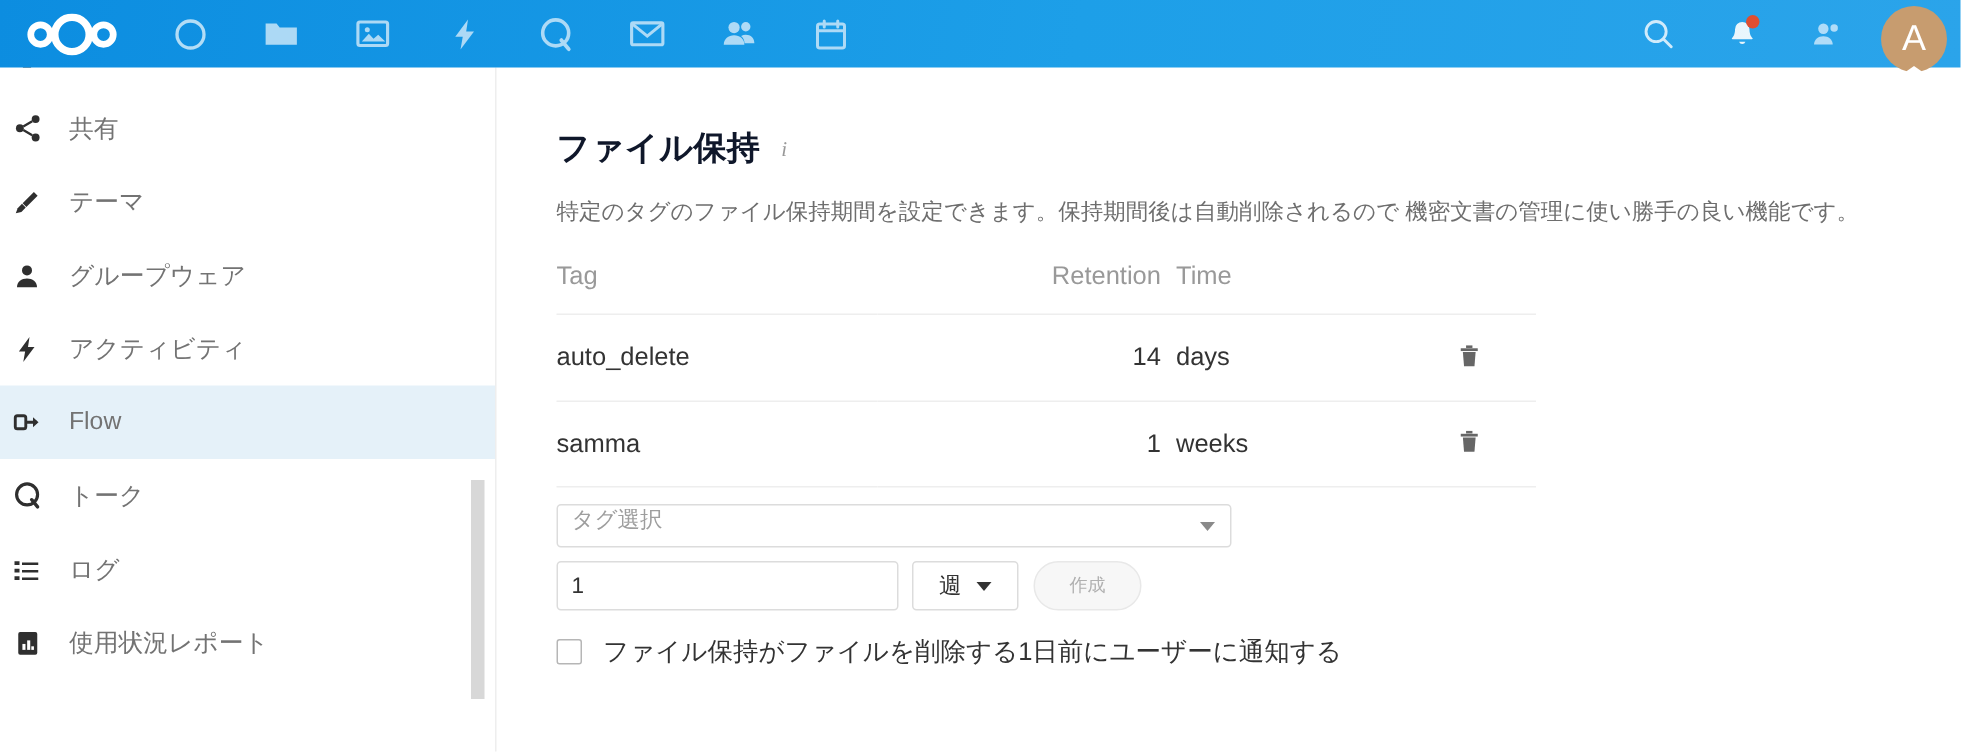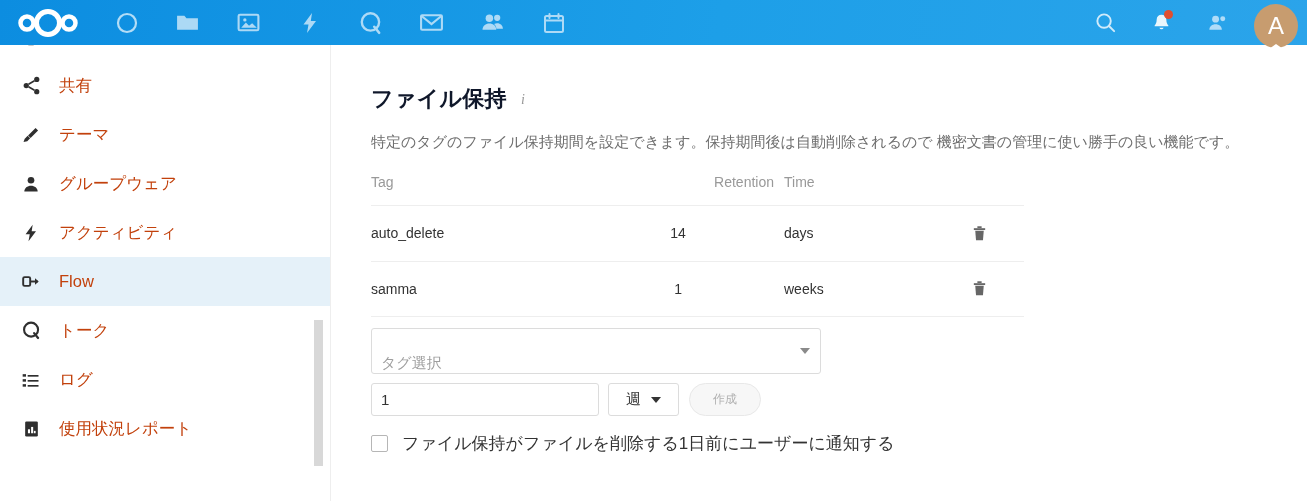--- a/index.html
+++ b/index.html
@@ -75,22 +75,21 @@
     overflow: hidden;
   }
   #nav-list {
     position: absolute;
     top: -33px; left: 0; width: 331px;
     list-style: none;
   }
   .nav-item {
     height: 49px;
     display: flex; align-items: center;
-    padding-left: 13px;
-    color: #c2410c;
+    color: #737373;
     font-size: 16.5px;
   }
   .nav-item.active { background: #e5f1f9; }
   .nav-ico {
     width: 36px; min-width: 36px; height: 30px;
     display: flex; align-items: center; justify-content: center;
     margin-right: 10px;
   }
   .nav-ico svg { display: block; }
   .nav-label { white-space: nowrap; }
@@ -129,52 +128,52 @@
     width: 950px;
     font-size: 15px; line-height: 25px;
     color: #6e6e6e;
   }
 
   
   #retention-table {
     margin-top: 20px;
     width: 653px;
     border-collapse: collapse;
-    font-size: 14px;
+    font-size: 17px;
   }
   #retention-table th {
     font-weight: normal;
     color: #999999;
     text-align: left;
     padding: 0 0 15px 0;
     border-bottom: 1px solid #eeeeee;
   }
   #retention-table th.th-retention { text-align: right; padding-right: 10px; }
   #retention-table th.th-time { text-align: left; width: 150px; }
   #retention-table th.th-act { width: 90px; }
   #retention-table td {
     padding: 15px 0;
     border-bottom: 1px solid #eeeeee;
     color: #333333;
   }
-  #retention-table td.td-num { text-align: center; padding-right: 10px; }
+  #retention-table td.td-num { text-align: right; padding-right: 10px; }
   #retention-table td.td-act { text-align: center; }
   .trash-btn {
     display: inline-flex; align-items: center; justify-content: center;
     width: 24px; height: 24px;
   }
 
   
   #create-form { margin-top: 11px; }
   #tag-select {
-    width: 450px; height: 46px;
+    width: 450px; height: 29px;
     border: 1px solid #dcdcdc;
     border-radius: 3px;
     background: #ffffff;
-    display: flex; align-items: flex-end;
+    display: flex; align-items: flex-start;
     padding: 0 8px 0 9px;
     position: relative;
   }
   #tag-select-placeholder {
     color: #9e9e9e; font-size: 15px;
   }
   #tag-caret {
     position: absolute; right: 10px; top: 50%;
     transform: translateY(-50%);
     width: 0; height: 0;

